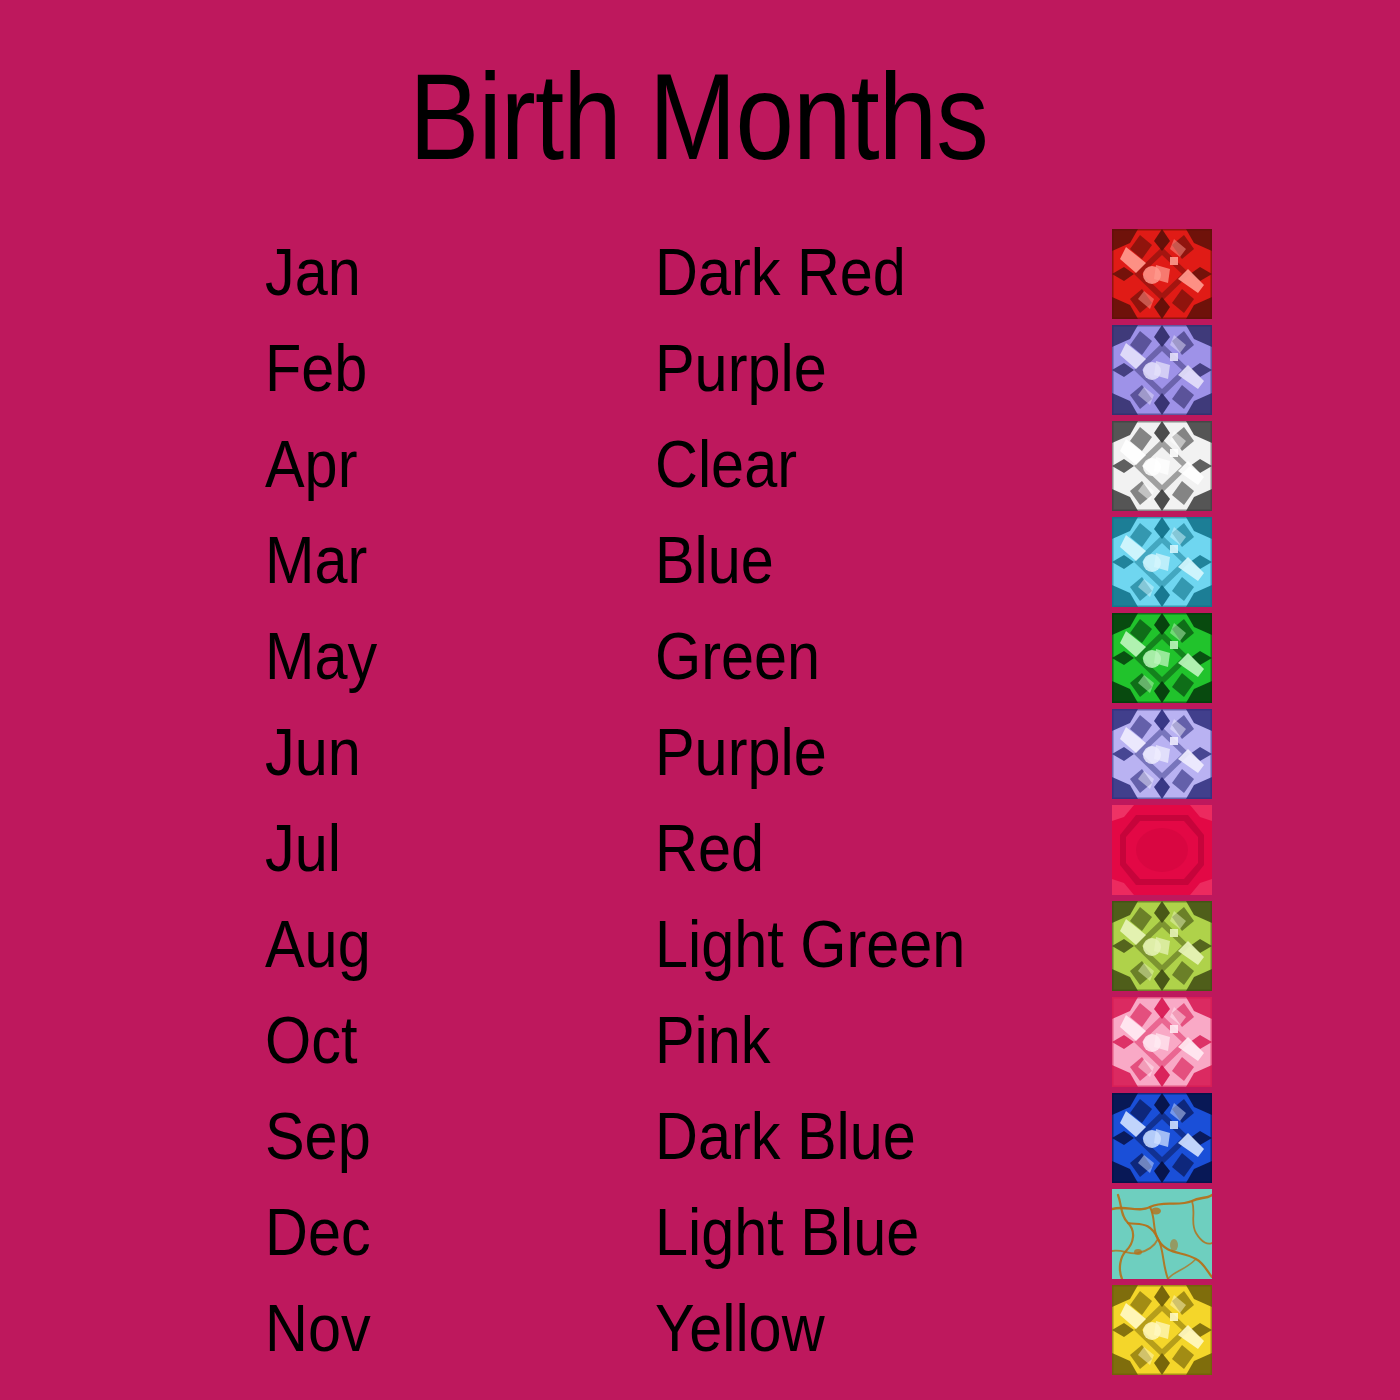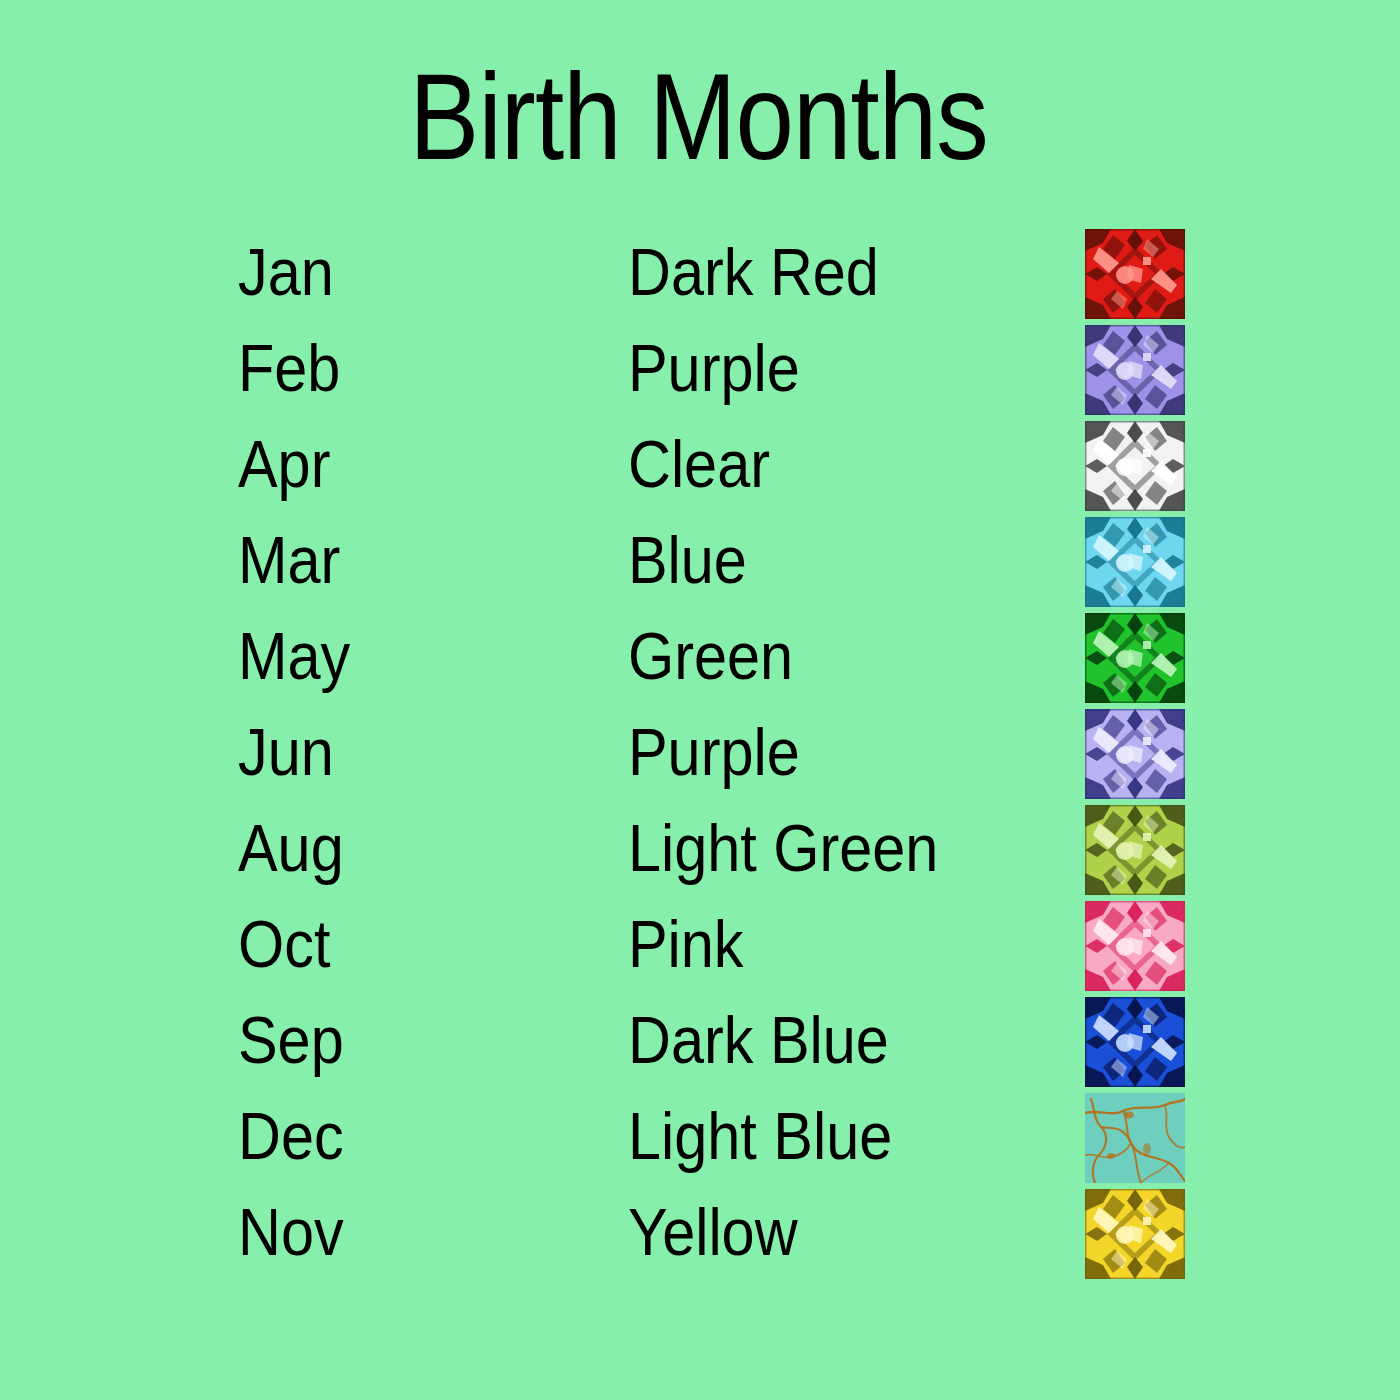--- a/index.html
+++ b/index.html
@@ -13,21 +13,21 @@
     height: 1400px;
     overflow: hidden;
     font-family: "Liberation Sans", "DejaVu Sans", sans-serif;
     color: #000000;
     position: relative;
   }
   #page {
     position: relative;
     width: 1400px;
     height: 1400px;
-    background: #86efac;
+    background: #be185d;
   }
   .title {
     position: absolute;
     left: 0;
     top: 52px;
     width: 1400px;
     text-align: center;
     font-size: 122px;
     line-height: 130px;
     font-weight: 400;
@@ -38,20 +38,21 @@
   }
   .table {
     position: absolute;
     left: 0;
     top: 228px;
     width: 1400px;
   }
   .row {
     position: relative;
     height: 96px;
+    margin-left: 27px;
   }
   .cell-month,
   .cell-color {
     position: absolute;
     top: 0;
     height: 96px;
     line-height: 88px;
     font-size: 66px;
     font-weight: 400;
     white-space: nowrap;
@@ -262,20 +263,36 @@
             <polygon points="44,36 58,40 56,54 42,50" fill="#EFEDFE" fill-opacity="0.75"></polygon>
             <polygon points="62,10 74,20 68,28 58,20" fill="#EFEDFE" fill-opacity="0.5"></polygon>
             <polygon points="38,80 26,70 32,62 42,70" fill="#EFEDFE" fill-opacity="0.5"></polygon>
             <circle cx="40" cy="46" r="9" fill="#EFEDFE" fill-opacity="0.85"></circle>
             <rect x="58" y="28" width="8" height="8" fill="#EFEDFE" fill-opacity="0.9"></rect>
             <rect x="0" y="0" width="100" height="90" fill="none" stroke="#2B2A7A" stroke-opacity="0.55" stroke-width="3"></rect>
           </svg>
         </div>
       </div>
       <div class="row">
+        <div class="cell-month">Jul</div>
+        <div class="cell-color">Red</div>
+        <div class="cell-gem">
+          <svg viewBox="0 0 100 90" xmlns="http://www.w3.org/2000/svg">
+            <rect x="0" y="0" width="100" height="90" fill="#E30845"></rect>
+            <polygon points="0,0 22,0 12,12 0,16" fill="#F7557F" fill-opacity="0.55"></polygon>
+            <polygon points="100,0 78,0 88,12 100,16" fill="#F7557F" fill-opacity="0.45"></polygon>
+            <polygon points="0,90 22,90 12,78 0,74" fill="#F7557F" fill-opacity="0.45"></polygon>
+            <polygon points="100,90 78,90 88,78 100,74" fill="#F7557F" fill-opacity="0.45"></polygon>
+            <polygon points="24,10 76,10 92,30 92,60 76,80 24,80 8,60 8,30" fill="#AE0233" fill-opacity="0.55"></polygon>
+            <polygon points="28,16 72,16 86,32 86,58 72,74 28,74 14,58 14,32" fill="#E30845"></polygon>
+            <ellipse cx="50" cy="45" rx="26" ry="22" fill="#AE0233" fill-opacity="0.18"></ellipse>
+          </svg>
+        </div>
+      </div>
+      <div class="row">
         <div class="cell-month">Aug</div>
         <div class="cell-color">Light Green</div>
         <div class="cell-gem">
           <svg viewBox="0 0 100 90" xmlns="http://www.w3.org/2000/svg">
             <rect x="0" y="0" width="100" height="90" fill="#AFD24A"></rect>
             <polygon points="0,0 26,0 18,14 0,22" fill="#3E4A12" fill-opacity="0.85"></polygon>
             <polygon points="100,0 74,0 82,14 100,22" fill="#3E4A12" fill-opacity="0.85"></polygon>
             <polygon points="0,90 26,90 18,76 0,68" fill="#3E4A12" fill-opacity="0.85"></polygon>
             <polygon points="100,90 74,90 82,76 100,68" fill="#3E4A12" fill-opacity="0.85"></polygon>
             <polygon points="50,0 42,12 50,22 58,12" fill="#3E4A12" fill-opacity="0.9"></polygon>

